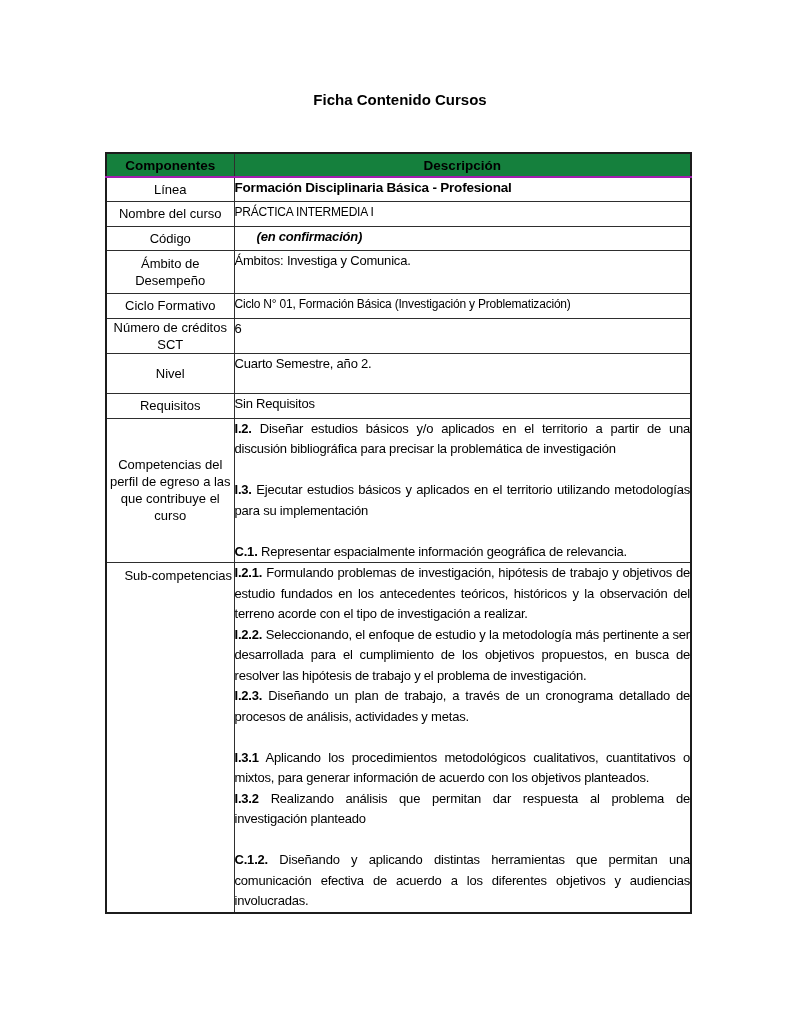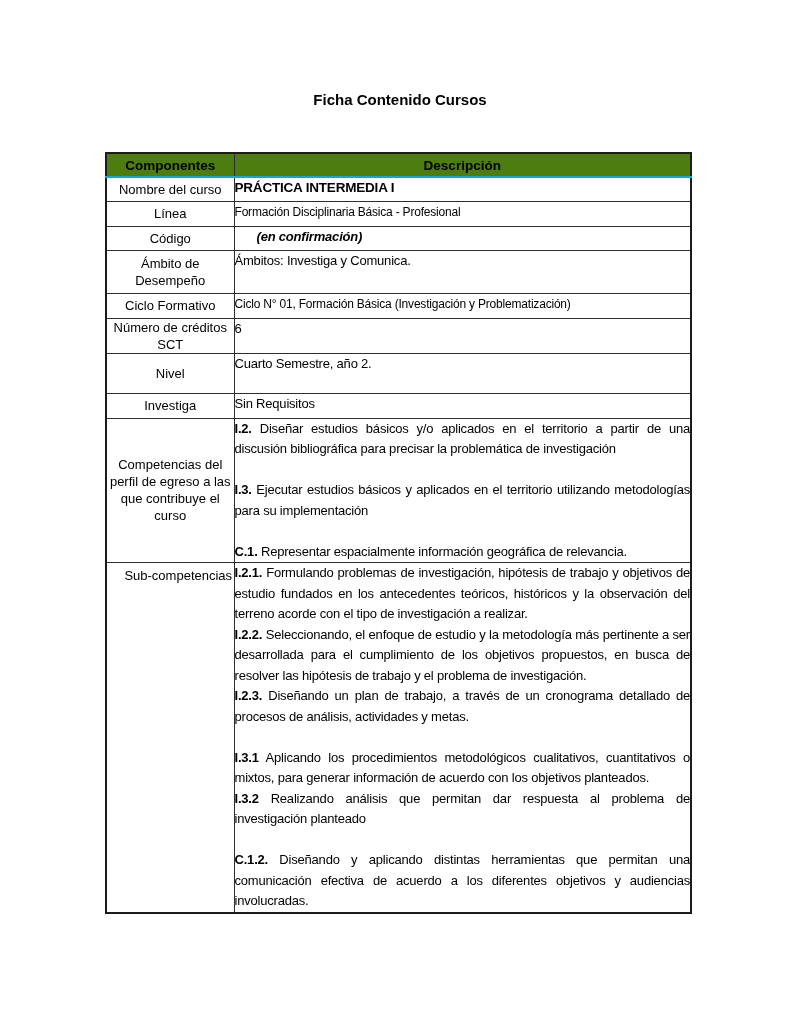--- a/index.html
+++ b/index.html
@@ -32,27 +32,27 @@
     width: 587px;
     border-collapse: collapse;
     table-layout: fixed;
     border: 2.5px solid #1c1c1c;
   }
   .course-table th, .course-table td {
     border: 1.5px solid #2e2e2e;
     padding: 0;
   }
   .course-table thead th {
-    background: #4d7c0f;
+    background: #15803d;
     height: 24px;
     font-size: 13.5px;
     font-weight: bold;
     text-align: center;
     vertical-align: middle;
-    border-bottom: 2px solid #0ea5e9;
+    border-bottom: 2px solid #a21caf;
   }
   .label-cell {
     font-weight: normal;
     font-size: 13px;
     line-height: 17px;
     text-align: center;
     vertical-align: middle;
     padding: 2px 6px;
   }
   .value-cell {
@@ -100,29 +100,29 @@
       <col>
     </colgroup>
     <thead>
       <tr>
         <th>Componentes</th>
         <th>Descripción</th>
       </tr>
     </thead>
     <tbody>
         <tr>
+          <th class="label-cell">Línea</th>
+          <td class="value-cell">
+            <p>Formación Disciplinaria Básica - Profesional</p>
+          </td>
+        </tr>
+        <tr>
           <th class="label-cell">Nombre del curso</th>
           <td class="value-cell">
             <p>PRÁCTICA INTERMEDIA I</p>
-          </td>
-        </tr>
-        <tr>
-          <th class="label-cell">Línea</th>
-          <td class="value-cell">
-            <p>Formación Disciplinaria Básica - Profesional</p>
           </td>
         </tr>
         <tr>
           <th class="label-cell">Código</th>
           <td class="value-cell">
             <p>(en confirmación)</p>
           </td>
         </tr>
         <tr>
           <th class="label-cell">Ámbito de Desempeño</th>
@@ -142,21 +142,21 @@
             <p>6</p>
           </td>
         </tr>
         <tr>
           <th class="label-cell">Nivel</th>
           <td class="value-cell">
             <p>Cuarto Semestre, año 2.</p>
           </td>
         </tr>
         <tr>
-          <th class="label-cell">Investiga</th>
+          <th class="label-cell">Requisitos</th>
           <td class="value-cell">
             <p>Sin Requisitos</p>
           </td>
         </tr>
         <tr>
           <th class="label-cell">Competencias del perfil de egreso a las que contribuye el curso</th>
           <td class="value-cell">
             <p><b>I.2.</b> Diseñar estudios básicos y/o aplicados en el territorio a partir de una discusión bibliográfica para precisar la problemática de investigación</p>
             <p class="blank">&nbsp;</p>
             <p><b>I.3.</b> Ejecutar estudios básicos y aplicados en el territorio utilizando metodologías para su implementación</p>

